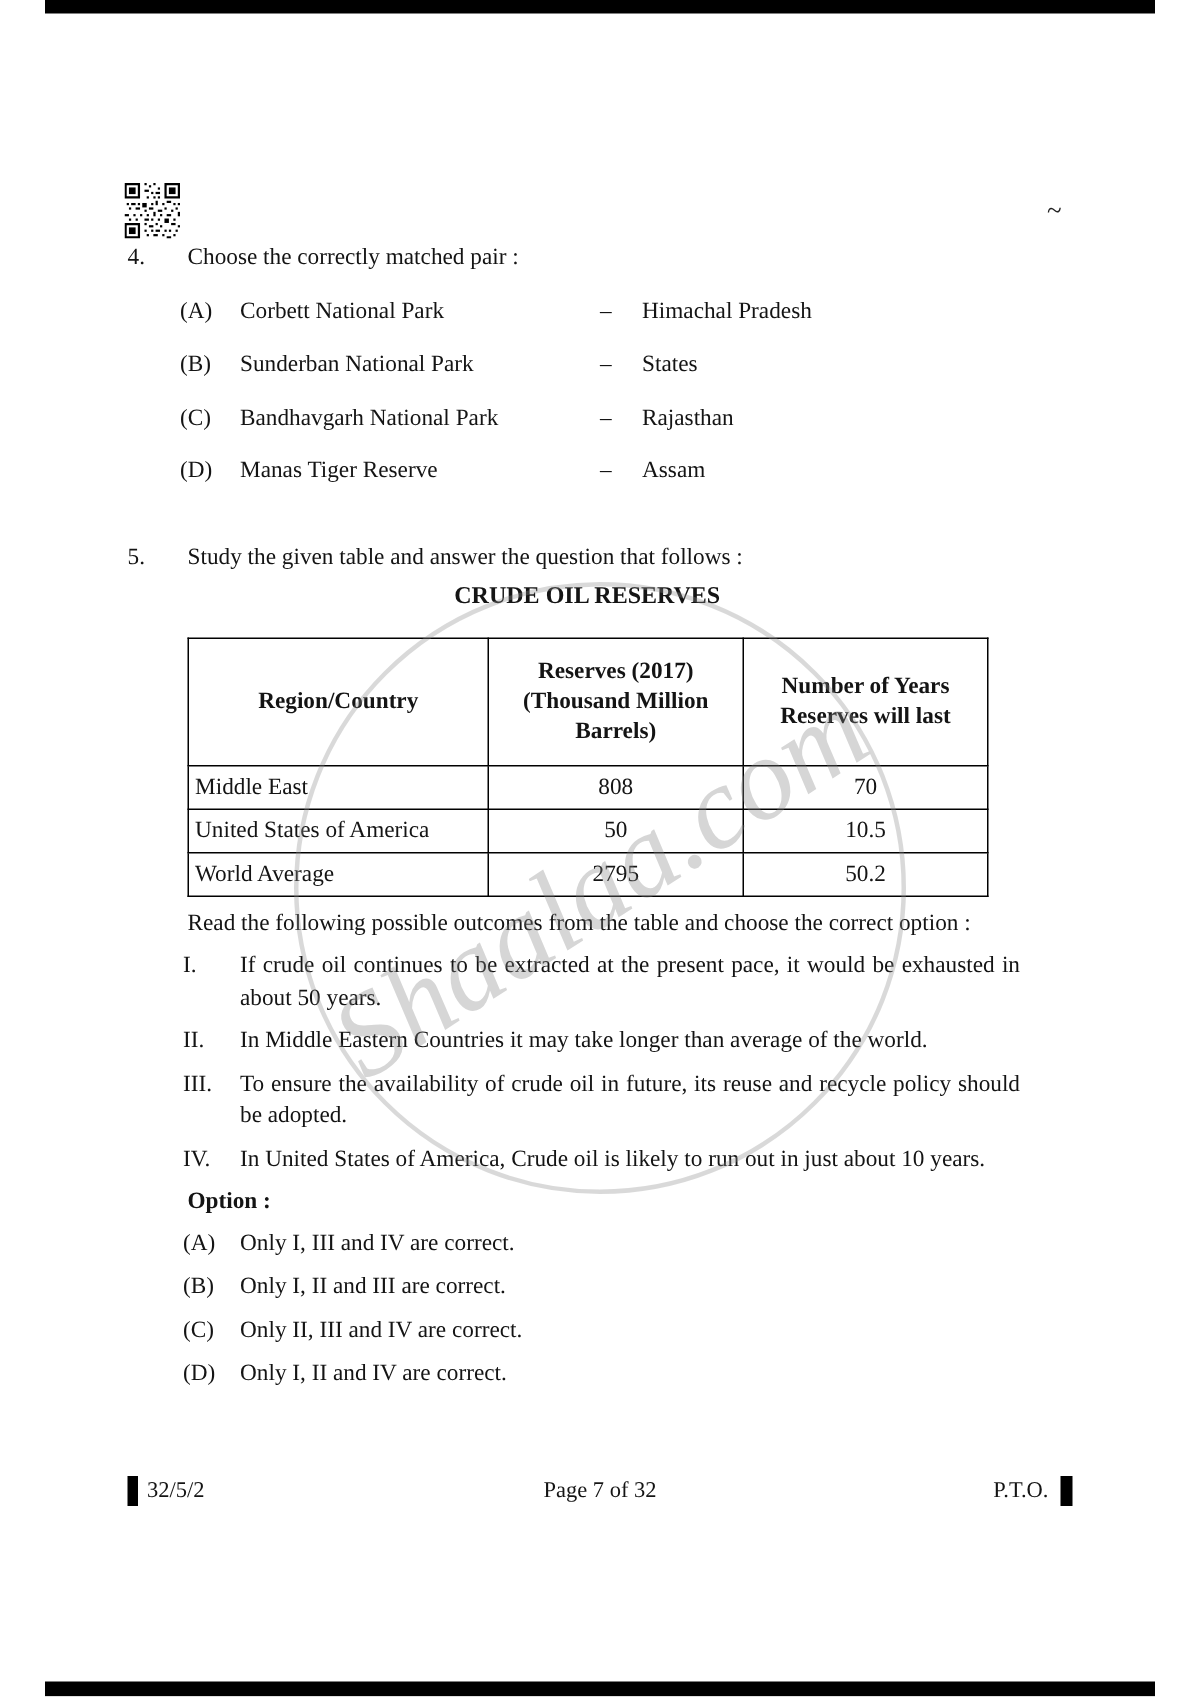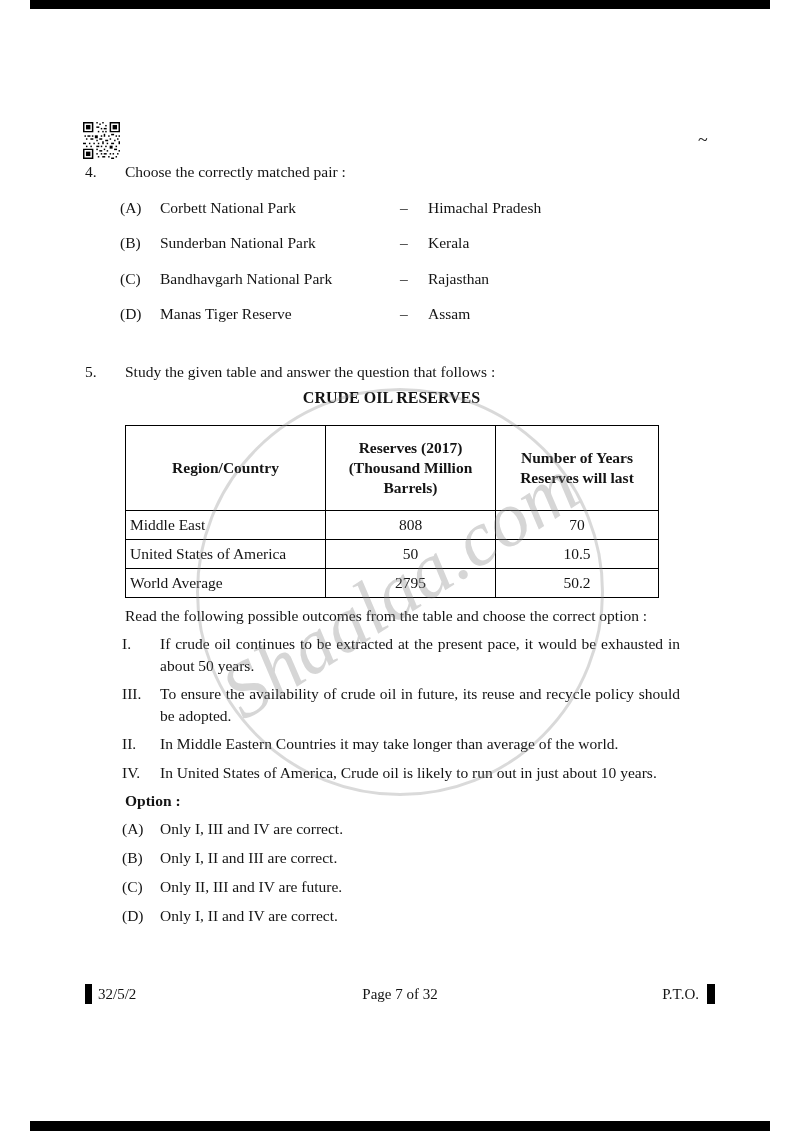--- a/index.html
+++ b/index.html
@@ -182,21 +182,21 @@
       <div class="pair-row">
         <span class="opt-label">(A)</span>
         <span class="pair-left">Corbett National Park</span>
         <span class="pair-dash">–</span>
         <span class="pair-right">Himachal Pradesh</span>
       </div>
       <div class="pair-row">
         <span class="opt-label">(B)</span>
         <span class="pair-left">Sunderban National Park</span>
         <span class="pair-dash">–</span>
-        <span class="pair-right">Kerala</span>
+        <span class="pair-right">States</span>
       </div>
       <div class="pair-row">
         <span class="opt-label">(C)</span>
         <span class="pair-left">Bandhavgarh National Park</span>
         <span class="pair-dash">–</span>
         <span class="pair-right">Rajasthan</span>
       </div>
       <div class="pair-row">
         <span class="opt-label">(D)</span>
         <span class="pair-left">Manas Tiger Reserve</span>
@@ -248,47 +248,47 @@
     </table>
 
     <p class="instruction">Read the following possible outcomes from the table and choose the correct option :</p>
 
     <div class="outcomes">
       <div class="outcome">
         <span class="numeral">I.</span>
         <div class="otext">If crude oil continues to be extracted at the present pace, it would be exhausted in about 50 years.</div>
       </div>
       <div class="outcome">
+        <span class="numeral">II.</span>
+        <div class="otext">In Middle Eastern Countries it may take longer than average of the world.</div>
+      </div>
+      <div class="outcome">
         <span class="numeral">III.</span>
         <div class="otext">To ensure the availability of crude oil in future, its reuse and recycle policy should be adopted.</div>
-      </div>
-      <div class="outcome">
-        <span class="numeral">II.</span>
-        <div class="otext">In Middle Eastern Countries it may take longer than average of the world.</div>
       </div>
       <div class="outcome">
         <span class="numeral">IV.</span>
         <div class="otext">In United States of America, Crude oil is likely to run out in just about 10 years.</div>
       </div>
     </div>
 
     <div class="option-head">Option :</div>
 
     <div class="q5-options">
       <div class="q5-opt-row">
         <span class="numeral">(A)</span>
         <div class="otext">Only I, III and IV are correct.</div>
       </div>
       <div class="q5-opt-row">
         <span class="numeral">(B)</span>
         <div class="otext">Only I, II and III are correct.</div>
       </div>
       <div class="q5-opt-row">
         <span class="numeral">(C)</span>
-        <div class="otext">Only II, III and IV are future.</div>
+        <div class="otext">Only II, III and IV are correct.</div>
       </div>
       <div class="q5-opt-row">
         <span class="numeral">(D)</span>
         <div class="otext">Only I, II and IV are correct.</div>
       </div>
     </div>
 
   </div>
 
   <div class="footer">

